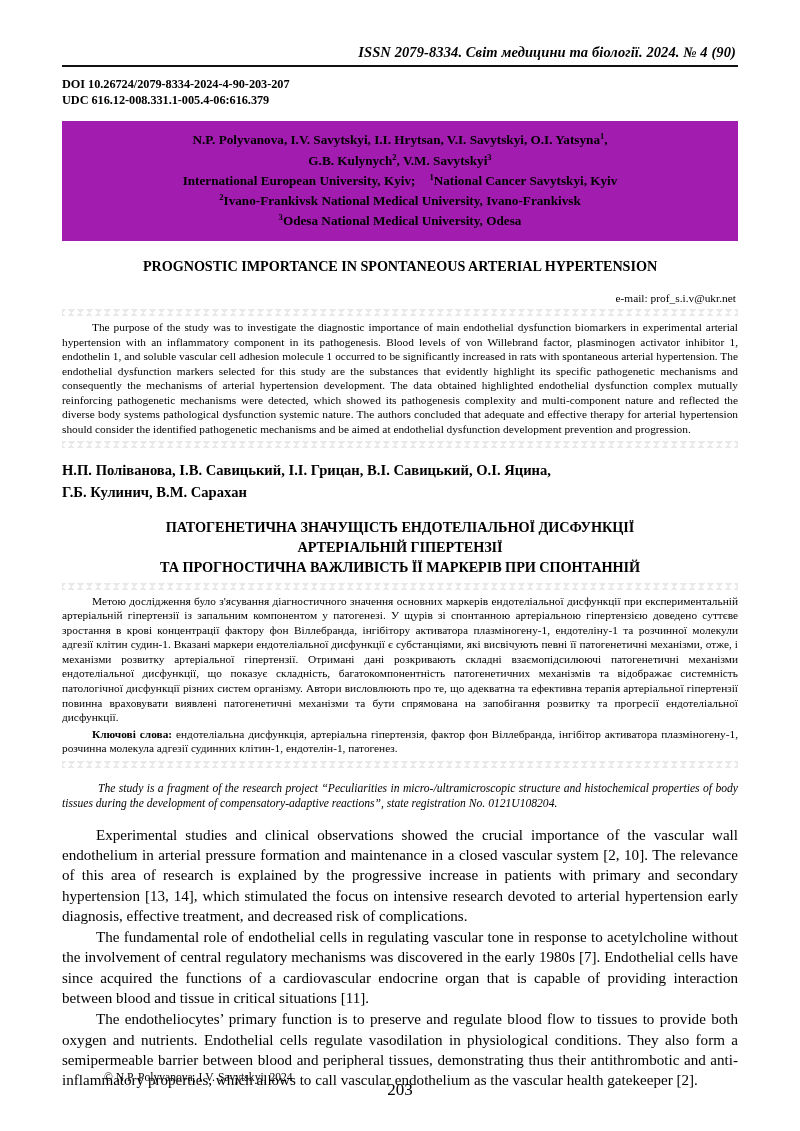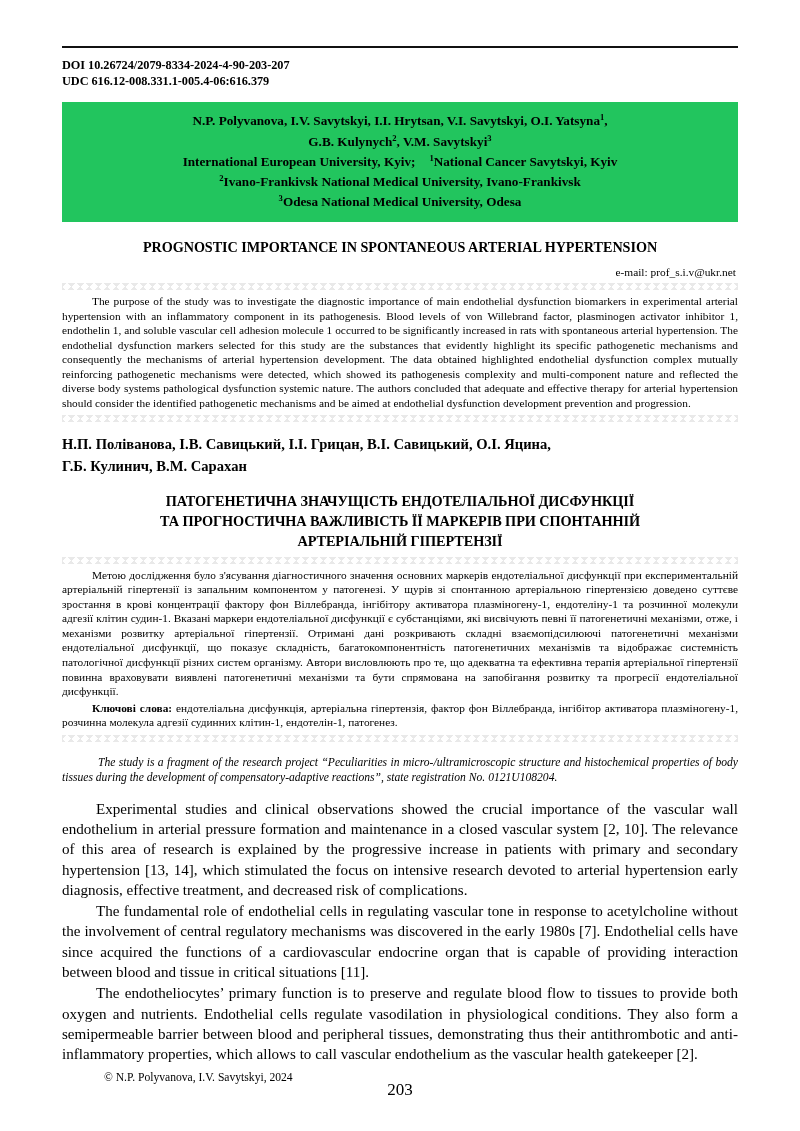--- a/index.html
+++ b/index.html
@@ -39,21 +39,21 @@
   
   .codes {
     font-weight: bold;
     font-size: 12.3px;
     line-height: 1.32;
     letter-spacing: -0.05px;
   }
 
   
   .author-band {
-    background: #22c55e;
+    background: #a21caf;
     margin-top: 13px;
     padding: 9px 14px 10px 14px;
     text-align: center;
     font-weight: bold;
     font-size: 13.2px;
     line-height: 1.42;
   }
   .author-band sup { font-size: 8.6px; vertical-align: super; font-weight: bold; }
   .aff-gap { display:inline-block; width:14px; }
 
@@ -62,21 +62,21 @@
     text-align: center;
     font-weight: bold;
     font-size: 14.2px;
     line-height: 1.4;
     margin-top: 16px;
     letter-spacing: -0.05px;
   }
   .email {
     text-align: right;
     font-size: 11.4px;
-    margin-top: 8px;
+    margin-top: 15px;
     padding-right: 2px;
   }
 
   
   .zigzag {
     height: 7px;
     margin: 5px 0 4px 0;
     background-repeat: repeat-x;
     background-size: 9px 7px;
     background-image:
@@ -157,20 +157,21 @@
     top: 9px;
     text-align: center;
     font-size: 17px;
   }
 </style>
 </head>
 <body>
 
 <div class="page">
 
+  <div class="running-head">ISSN 2079-8334. Світ медицини та біології. 2024. № 4 (90)</div>
   <div class="rule-thick"></div>
 
   <div class="codes">
     <div>DOI 10.26724/2079-8334-2024-4-90-203-207</div>
     <div>UDC 616.12-008.331.1-005.4-06:616.379</div>
   </div>
 
   <div class="author-band">
     <div><span>N.P. Polyvanova, I.V. Savytskyi, I.I. Hrytsan, V.I. Savytskyi, O.I. Yatsyna</span><sup>1</sup>,</div>
     <div><span>G.B. Kulynych</span><sup>2</sup><span>, V.M. Savytskyi</span><sup>3</sup></div>
@@ -191,22 +192,22 @@
 
   <div class="zigzag"></div>
 
   <div class="authors-ua">
     <div>Н.П. Поліванова, І.В. Савицький, І.І. Грицан, В.І. Савицький, О.І. Яцина,</div>
     <div>Г.Б. Кулинич, В.М. Сарахан</div>
   </div>
 
   <div class="title-ua">
     <div>ПАТОГЕНЕТИЧНА ЗНАЧУЩІСТЬ ЕНДОТЕЛІАЛЬНОЇ ДИСФУНКЦІЇ</div>
+    <div>АРТЕРІАЛЬНІЙ ГІПЕРТЕНЗІЇ</div>
     <div>ТА ПРОГНОСТИЧНА ВАЖЛИВІСТЬ ЇЇ МАРКЕРІВ ПРИ СПОНТАННІЙ</div>
-    <div>АРТЕРІАЛЬНІЙ ГІПЕРТЕНЗІЇ</div>
   </div>
 
   <div class="zigzag"></div>
 
   <div class="abstract"><span class="ind"></span><span>Метою дослідження було з'ясування діагностичного значення основних маркерів ендотеліальної дисфункції при експериментальній артеріальній гіпертензії із запальним компонентом у патогенезі. У щурів зі спонтанною артеріальною гіпертензією доведено суттєве зростання в крові концентрації фактору фон Віллебранда, інгібітору активатора плазміногену-1, ендотеліну-1 та розчинної молекули адгезії клітин судин-1. Вказані маркери ендотеліальної дисфункції є субстанціями, які висвічують певні її патогенетичні механізми, отже, і механізми розвитку артеріальної гіпертензії. Отримані дані розкривають складні взаємопідсилюючі патогенетичні механізми ендотеліальної дисфункції, що показує складність, багатокомпонентність патогенетичних механізмів та відображає системність патологічної дисфункції різних систем організму. Автори висловлюють про те, що адекватна та ефективна терапія артеріальної гіпертензії повинна враховувати виявлені патогенетичні механізми та бути спрямована на запобігання розвитку та прогресії ендотеліальної дисфункції.</span></div>
   <div class="abstract"><span class="ind"></span><b>Ключові слова:</b> <span>ендотеліальна дисфункція, артеріальна гіпертензія, фактор фон Віллебранда, інгібітор активатора плазміногену-1, розчинна молекула адгезії судинних клітин-1, ендотелін-1, патогенез.</span></div>
 
   <div class="zigzag"></div>
 
   <div class="project-note"><span class="ind"></span><span>The study is a fragment of the research project “Peculiarities in micro-/ultramicroscopic structure and histochemical properties of body tissues during the development of compensatory-adaptive reactions”, state registration No. 0121U108204.</span></div>

